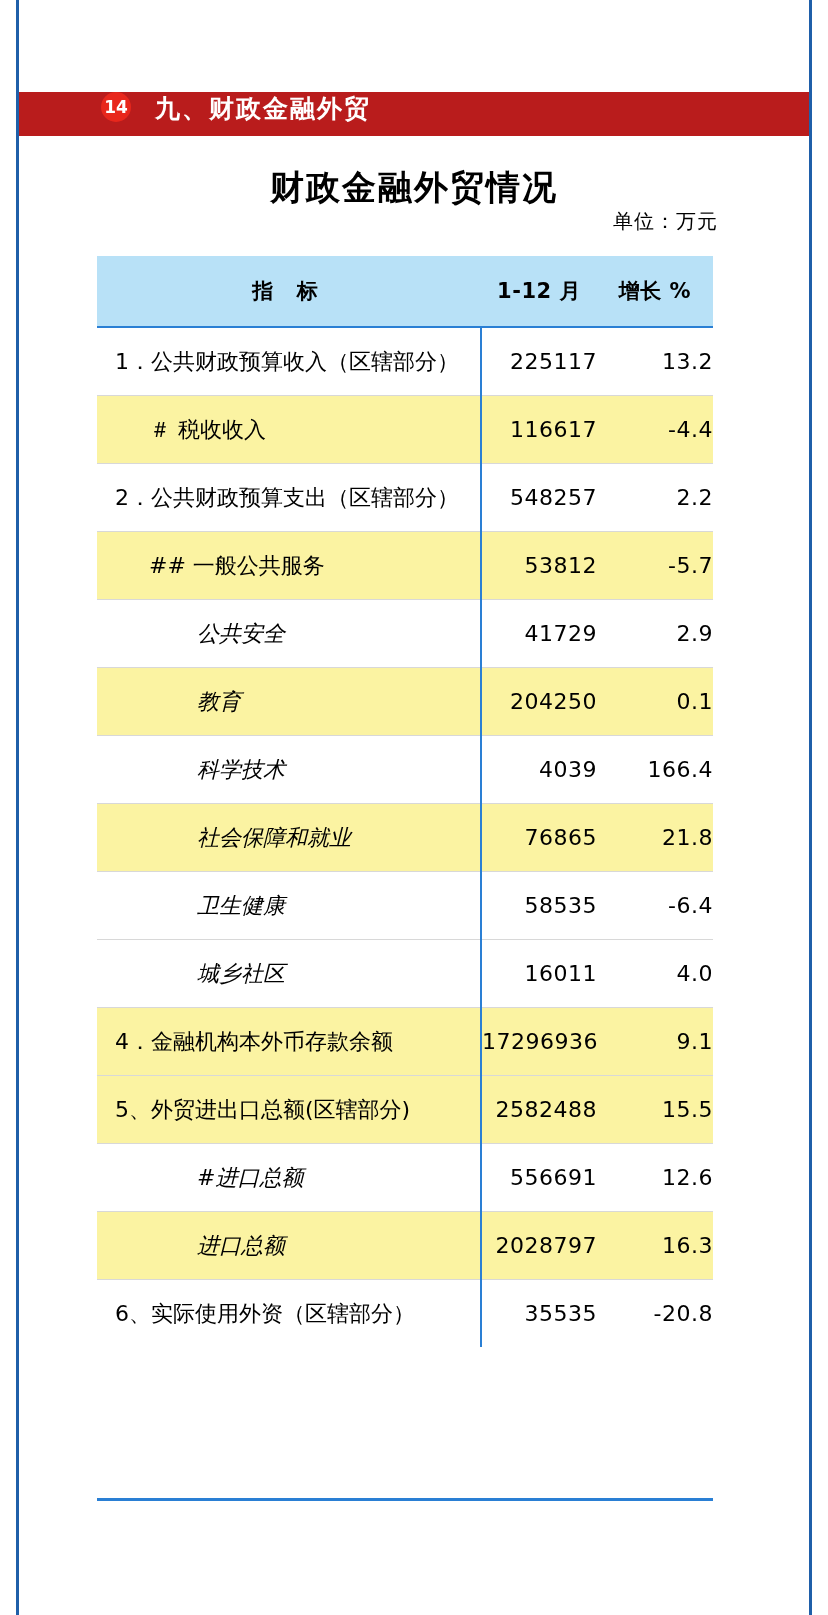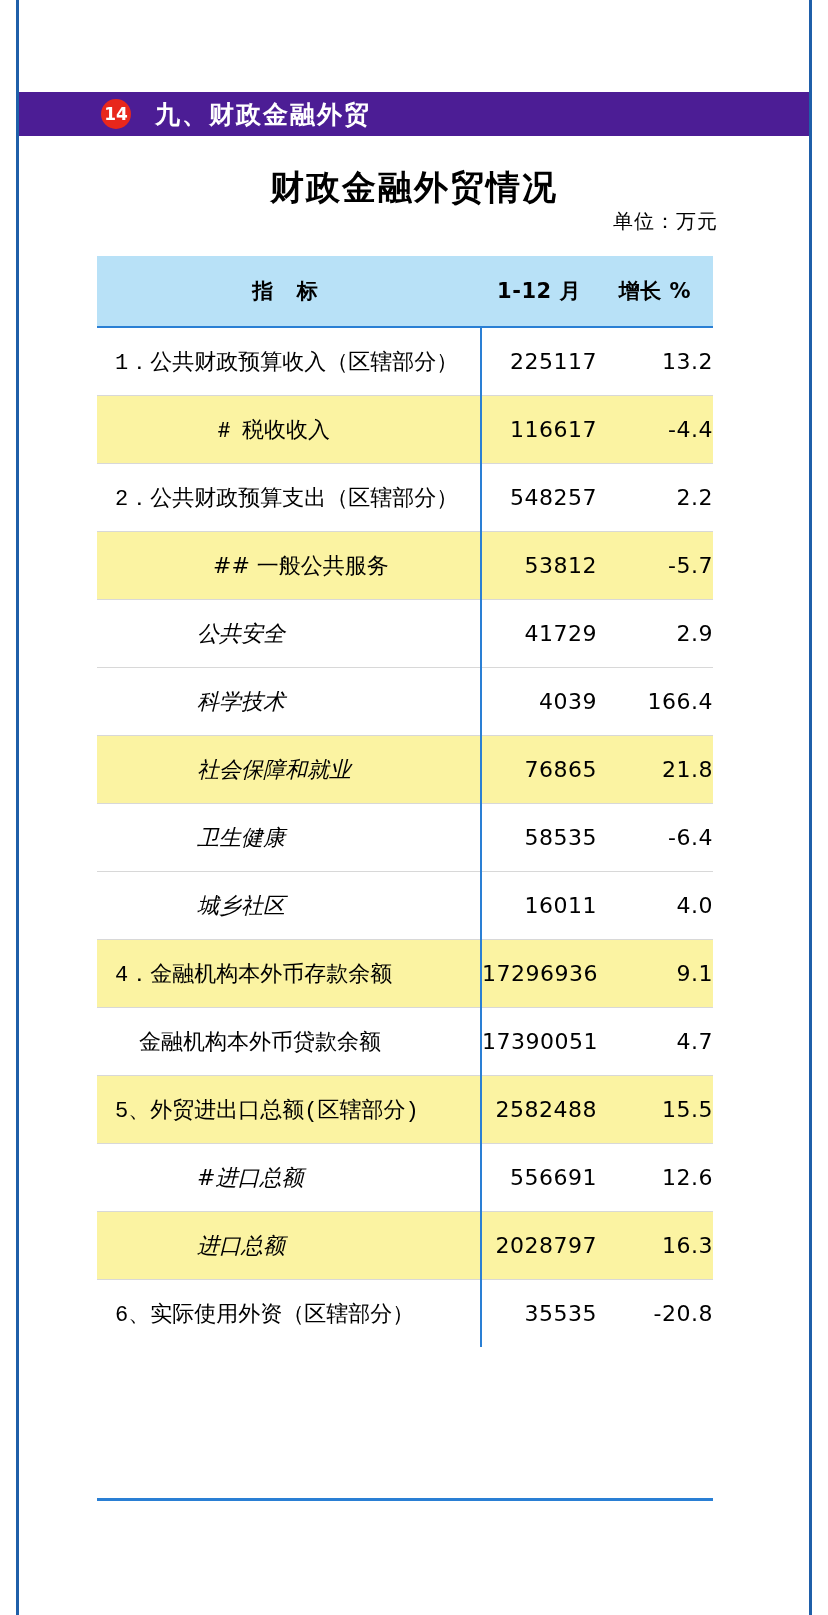--- a/index.html
+++ b/index.html
@@ -31,23 +31,23 @@
   }
   .edge-left { left: 16px; }
   .edge-right { left: 809px; }
 
   .header-band {
     position: absolute;
     left: 19px;
     top: 92px;
     width: 790px;
     height: 44px;
-    background: #4c1d95;
+    background: #b91c1c;
     display: flex;
-    align-items: center;
+    align-items: flex-start;
   }
   .page-num-circle {
     margin-left: 82px;
     width: 30px;
     height: 30px;
     border-radius: 50%;
     background: #e8271c;
     color: #ffffff;
     font-size: 17px;
     font-weight: bold;
@@ -139,23 +139,23 @@
     font-size: 21px;
     letter-spacing: 0.5px;
   }
   tbody td.col-value {
     border-left: 2px solid #2a7fd4;
   }
   tbody tr:last-child td { border-bottom: none; }
 
   
   .lbl { display: block; }
-  .ind0 { padding-left: 18px; font-family: Liberation Mono, monospace; }
+  .ind0 { padding-left: 18px; }
   .ind1 { padding-left: 42px; }
-  .ind2 { padding-left: 116px; }
+  .ind2 { padding-left: 52px; }
   .ind3 { padding-left: 100px; font-style: italic; }
 
   .bottom-rule {
     position: absolute;
     left: 97px;
     top: 1498px;
     width: 616px;
     height: 3px;
     background: #2a7fd4;
   }
@@ -218,20 +218,27 @@
           <td class="num col-value">53812</td>
           <td class="num">-5.7</td>
         </tr>
         <tr>
           <td class="label">
             <span class="lbl ind3">公共安全</span>
           </td>
           <td class="num col-value">41729</td>
           <td class="num">2.9</td>
         </tr>
+        <tr class="alt">
+          <td class="label">
+            <span class="lbl ind3">教育</span>
+          </td>
+          <td class="num col-value">204250</td>
+          <td class="num">0.1</td>
+        </tr>
         <tr>
           <td class="label">
             <span class="lbl ind3">科学技术</span>
           </td>
           <td class="num col-value">4039</td>
           <td class="num">166.4</td>
         </tr>
         <tr class="alt">
           <td class="label">
             <span class="lbl ind3">社会保障和就业</span>
@@ -253,27 +260,20 @@
           <td class="num col-value">16011</td>
           <td class="num">4.0</td>
         </tr>
         <tr class="alt">
           <td class="label">
             <span class="lbl ind0">4．金融机构本外币存款余额</span>
           </td>
           <td class="num col-value">17296936</td>
           <td class="num">9.1</td>
         </tr>
-        <tr>
-          <td class="label">
-            <span class="lbl ind1">金融机构本外币贷款余额</span>
-          </td>
-          <td class="num col-value">17390051</td>
-          <td class="num">4.7</td>
-        </tr>
         <tr class="alt">
           <td class="label">
             <span class="lbl ind0">5、外贸进出口总额(区辖部分)</span>
           </td>
           <td class="num col-value">2582488</td>
           <td class="num">15.5</td>
         </tr>
         <tr>
           <td class="label">
             <span class="lbl ind3">#进口总额</span>

